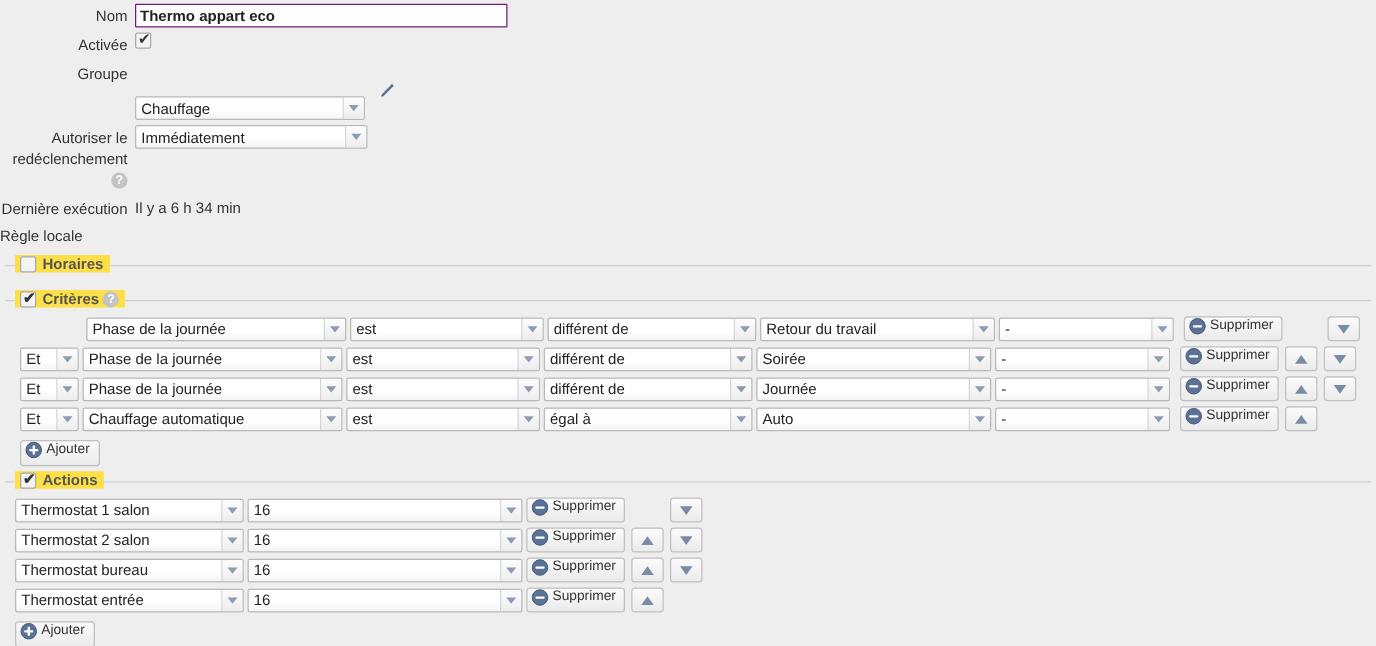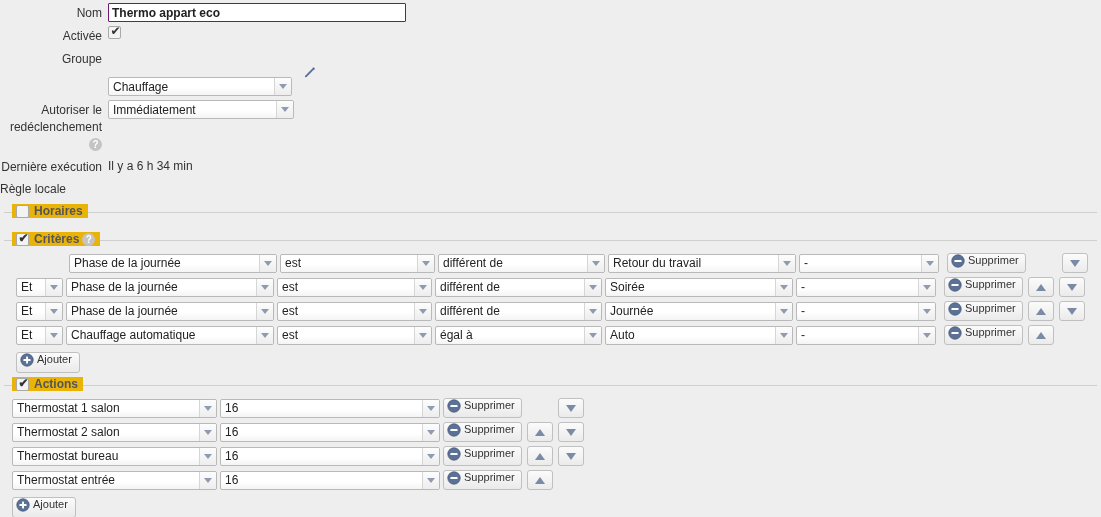--- a/index.html
+++ b/index.html
@@ -121,21 +121,21 @@
   
   .fieldset {
     position: relative;
     margin: 0 4px;
     border-top: 1px solid #cfcfcf;
   }
   .legend {
     position: absolute;
     top: -9px;
     left: 8px;
-    background: #eab308;
+    background: #fde047;
     padding: 0 5px 0 4px;
     font-size: 12px;
     font-weight: bold;
     color: #555555;
     display: flex;
     align-items: center;
     white-space: nowrap;
   }
   .legend .lbl { margin-left: 5px; }
 
@@ -146,21 +146,21 @@
 
   .c-logic { width: 47px; margin-left: 12px; }
   .c-logic-spacer { width: 50px; margin-left: 12px; }
   .c-field  { width: 208px; }
   .c-oper   { width: 155px; }
   .c-cmp    { width: 167px; }
   .c-value  { width: 188px; }
   .c-extra  { width: 140px; }
 
   
-  .a-dev { width: 205px; }
+  .a-dev { width: 183px; }
   .a-val { width: 220px; }
 
   
   .btn {
     height: 20px;
     border: 1px solid #c0c0c0;
     border-radius: 3px;
     background: linear-gradient(to bottom, #fbfbfb, #eaeaea);
     display: inline-flex;
     align-items: flex-start;

